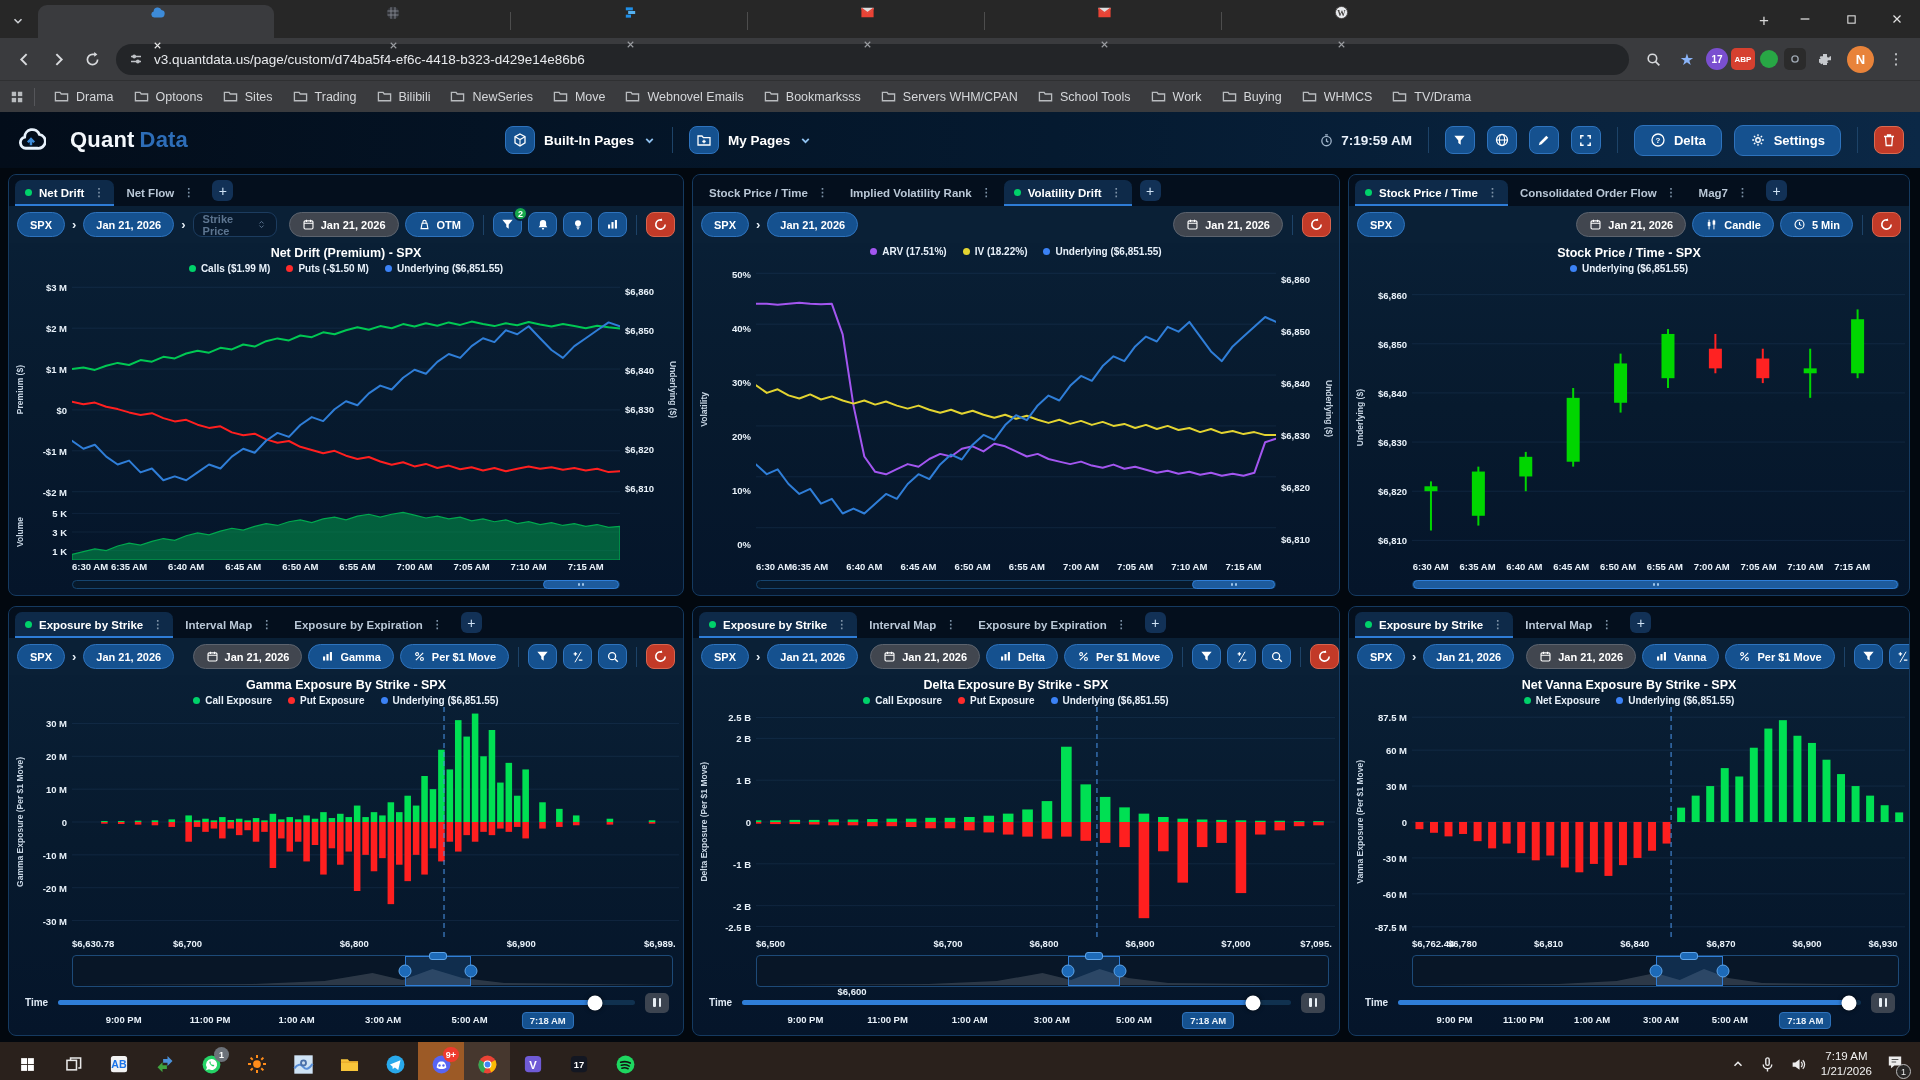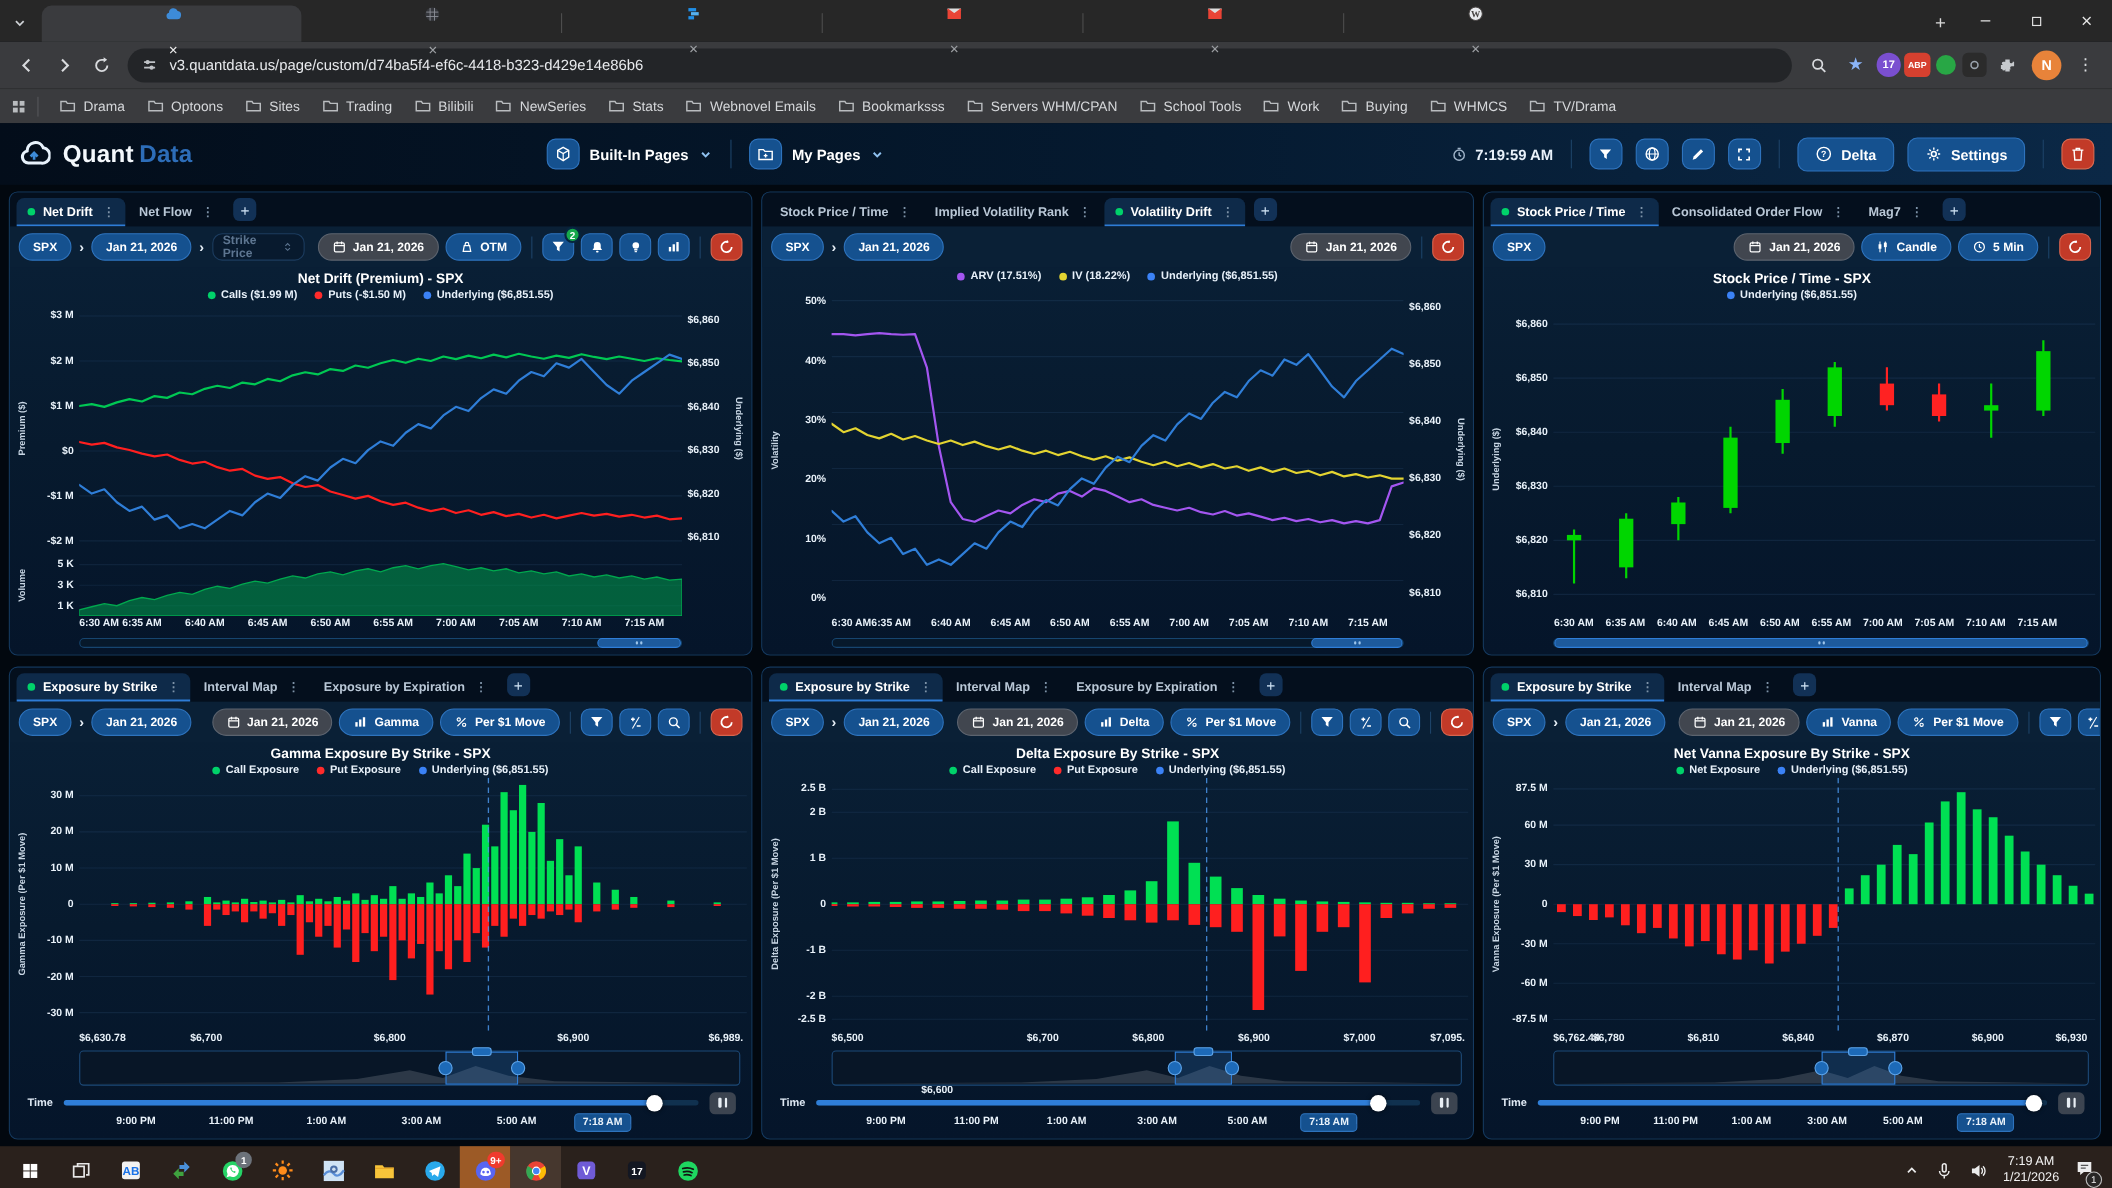--- a/index.html
+++ b/index.html
@@ -26,21 +26,21 @@
   .circ17{width:22px;height:22px;border-radius:50%;background:#7a4fd0;color:#fff;font-size:10px;font-weight:bold;display:flex;align-items:center;justify-content:center;}
   .abp{width:24px;height:22px;border-radius:5px;background:#d6402f;color:#fff;font-size:8px;font-weight:bold;display:flex;align-items:center;justify-content:center;}
   .gdot{width:18px;height:18px;border-radius:50%;background:#28a745;}
   .tmk{width:22px;height:22px;border-radius:5px;background:#2b2b2b;display:flex;align-items:center;justify-content:center;}
   .avatar{width:27px;height:27px;border-radius:50%;background:#e8833a;color:#fff;font-weight:bold;font-size:13px;display:flex;align-items:center;justify-content:center;margin:0 4px;}
   .bookmarks{height:32px;background:#3a3b3e;border-top:1px solid #2f3032;display:flex;align-items:center;padding:0 10px;gap:4px;}
   .bm{display:flex;align-items:center;gap:7px;padding:4px 9px;border-radius:7px;color:#d5d7da;font-size:12.5px;white-space:nowrap;}
   .bmdiv{width:1px;height:18px;background:#55565a;margin:0 6px;}
   
   .appheader{height:56px;background:linear-gradient(90deg,#030d1a 0%,#051a30 55%,#0b2846 100%);display:flex;align-items:center;padding:0 16px;color:#fff;}
-  .brand{display:flex;align-items:center;gap:11px;font-size:22px;font-weight:bold;letter-spacing:.2px;justify-content:space-between;}
+  .brand{display:flex;align-items:center;gap:24px;font-size:22px;font-weight:bold;letter-spacing:.2px;justify-content:space-between;}
   .brand .b1{color:#f4f8fc;}
   .brand .b2{color:#2d6db8;margin-left:5px;}
   .hgroup{display:flex;align-items:center;gap:9px;font-weight:bold;font-size:13.5px;}
   .iconsq{width:30px;height:28px;background:#15518f;border:1px solid #2e73bd;border-radius:8px;display:flex;align-items:center;justify-content:center;flex:none;}
   .iconsq.red{background:#c23a28;border-color:#da6a50;}
   .hdrdiv{width:1px;height:26px;background:#1d4368;margin:0 16px;}
   .bluebtn{height:31px;padding:0 15px;background:#15518f;border:1px solid #2e73bd;border-radius:9px;display:flex;gap:8px;align-items:center;font-weight:bold;font-size:13px;color:#fff;}
   .htime{display:flex;align-items:center;gap:7px;font-size:13.5px;font-weight:bold;color:#e9f1fa;}
   
   .grid{display:grid;grid-template-columns:676px 648px 562px;grid-template-rows:422px 430px;gap:10px 8px;padding:6px 8px 0 8px;}
@@ -372,21 +372,21 @@
           </svg>
         </span>
         <span>NewSeries</span>
       </span>
       <span class="bm">
         <span class="ic">
           <svg width="15" height="15" viewBox="0 0 16 16">
             <path d="M1.5 3.5h5l1.2 1.8h6.8v7.2h-13z" fill="none" stroke="#b9bcbf" stroke-width="1.4"></path>
           </svg>
         </span>
-        <span>Stats</span>
+        <span>Move</span>
       </span>
       <span class="bm">
         <span class="ic">
           <svg width="15" height="15" viewBox="0 0 16 16">
             <path d="M1.5 3.5h5l1.2 1.8h6.8v7.2h-13z" fill="none" stroke="#b9bcbf" stroke-width="1.4"></path>
           </svg>
         </span>
         <span>Webnovel Emails</span>
       </span>
       <span class="bm">

